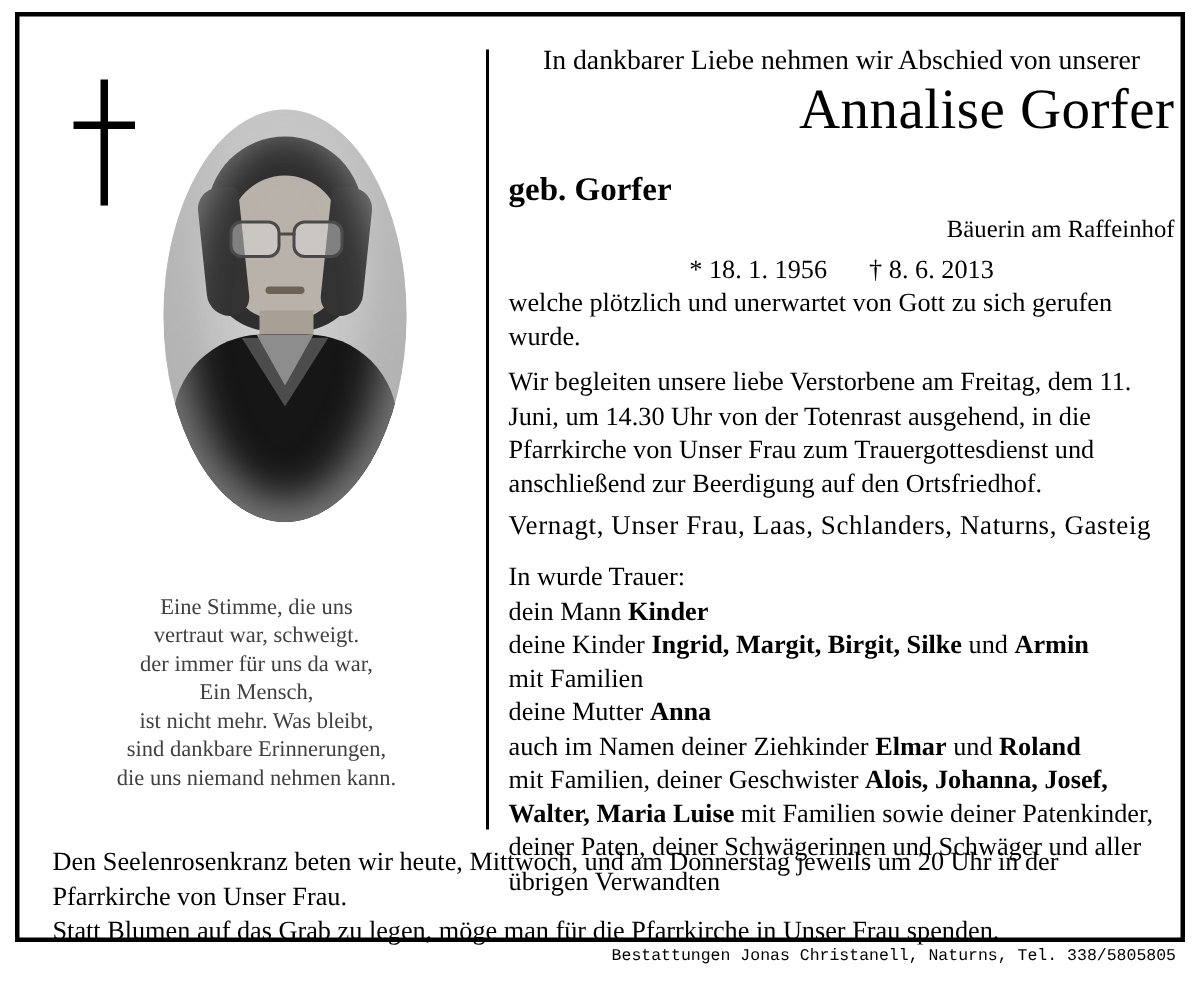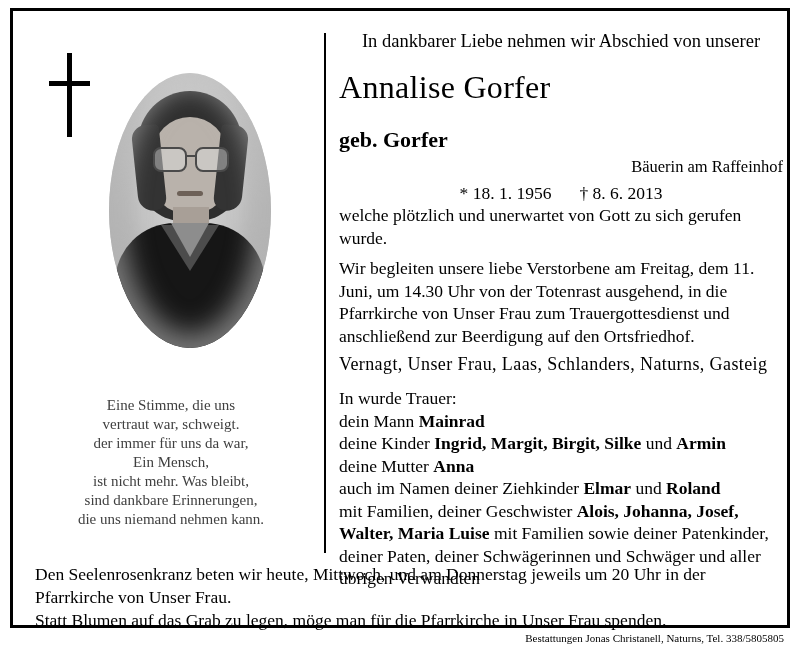--- a/index.html
+++ b/index.html
@@ -211,23 +211,22 @@
     top: 18px;
     width: 444px;
   }
   .intro {
     font-size: 18.5px;
     line-height: 24px;
     text-align: center;
     white-space: nowrap;
   }
   .name {
-    margin-top: 14px;
-    text-align: left;
-    font-size: 32px;
+    text-align: right;
+    font-size: 38px;
     line-height: 40px;
     letter-spacing: 0.3px;
   }
   .maiden {
     margin-top: 20px;
     text-align: left;
     font-size: 22px;
     font-weight: bold;
     line-height: 26px;
   }
@@ -274,21 +273,21 @@
   .footer {
     position: absolute;
     left: 10px;
     top: 632px;
     width: 780px;
     text-align: right;
     padding-right: 6px;
     box-sizing: border-box;
     font-size: 11px;
     color: #000;
-    font-family: Liberation Serif, serif;
+    font-family: Liberation Mono, monospace;
   }
 </style>
 </head>
 <body>
 
 <div class="page">
   <div class="notice">
 
     <div class="left-col">
 
@@ -339,22 +338,23 @@
         <span>* 18. 1. 1956</span><span class="sp"></span><span>† 8. 6. 2013</span>
       </div>
 
       <div class="para">welche plötzlich und unerwartet von Gott zu sich gerufen wurde.</div>
       <div class="para tight">Wir begleiten unsere liebe Verstorbene am Freitag, dem 11. Juni, um 14.30 Uhr von der Totenrast ausgehend, in die Pfarrkirche von Unser Frau zum Trauergottesdienst und anschließend zur Beerdigung auf den Ortsfriedhof.</div>
 
       <div class="places">Vernagt, Unser Frau, Laas, Schlanders, Naturns, Gasteig</div>
 
       <div class="mourners">
         <div>In wurde Trauer:</div>
-        <div><span>dein Mann </span><b>Mainrad</b></div>
+        <div><span>dein Mann </span><b>Kinder</b></div>
         <div><span>deine Kinder </span><b>Ingrid, Margit, Birgit, Silke</b><span> und </span><b>Armin</b></div>
+        <div>mit Familien</div>
         <div><span>deine Mutter </span><b>Anna</b></div>
         <div><span>auch im Namen deiner Ziehkinder </span><b>Elmar</b><span> und </span><b>Roland</b></div>
         <div><span>mit Familien, deiner Geschwister </span><b>Alois, Johanna, Josef, Walter, Maria Luise</b><span> mit Familien sowie deiner Patenkinder, deiner Paten, deiner Schwägerinnen und Schwäger und aller übrigen Verwandten</span></div>
       </div>
     </div>
 
     <div class="bottom">
       <div>Den Seelenrosenkranz beten wir heute, Mittwoch, und am Donnerstag jeweils um 20 Uhr in der Pfarrkirche von Unser Frau.</div>
       <div>Statt Blumen auf das Grab zu legen, möge man für die Pfarrkirche in Unser Frau spenden.</div>
     </div>

